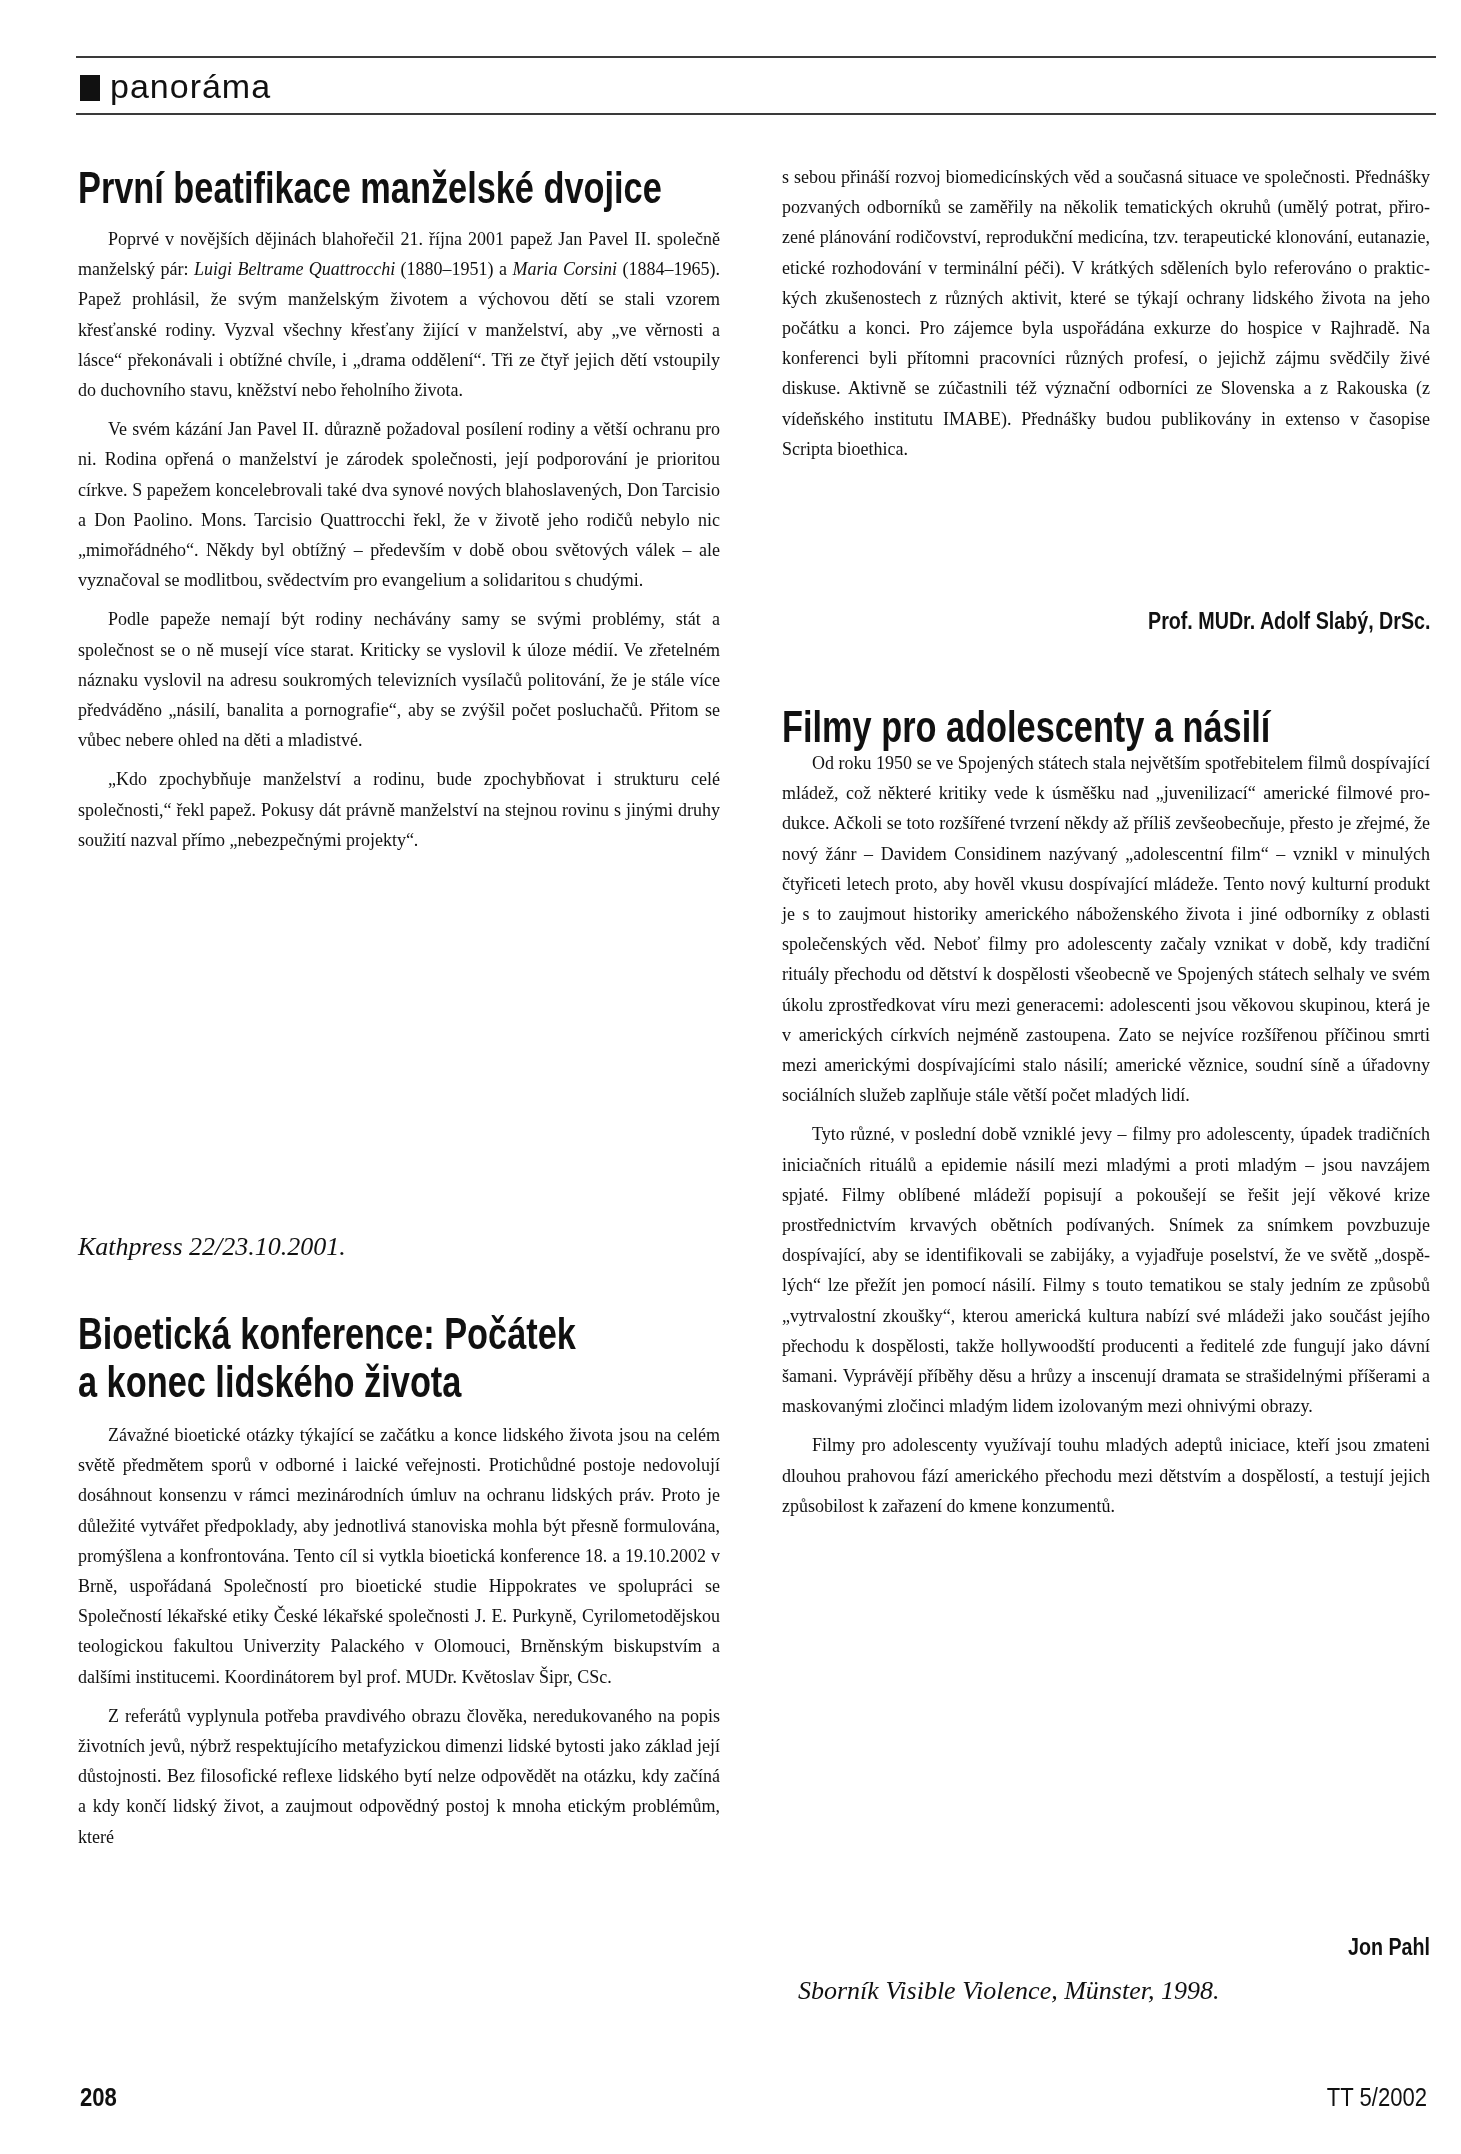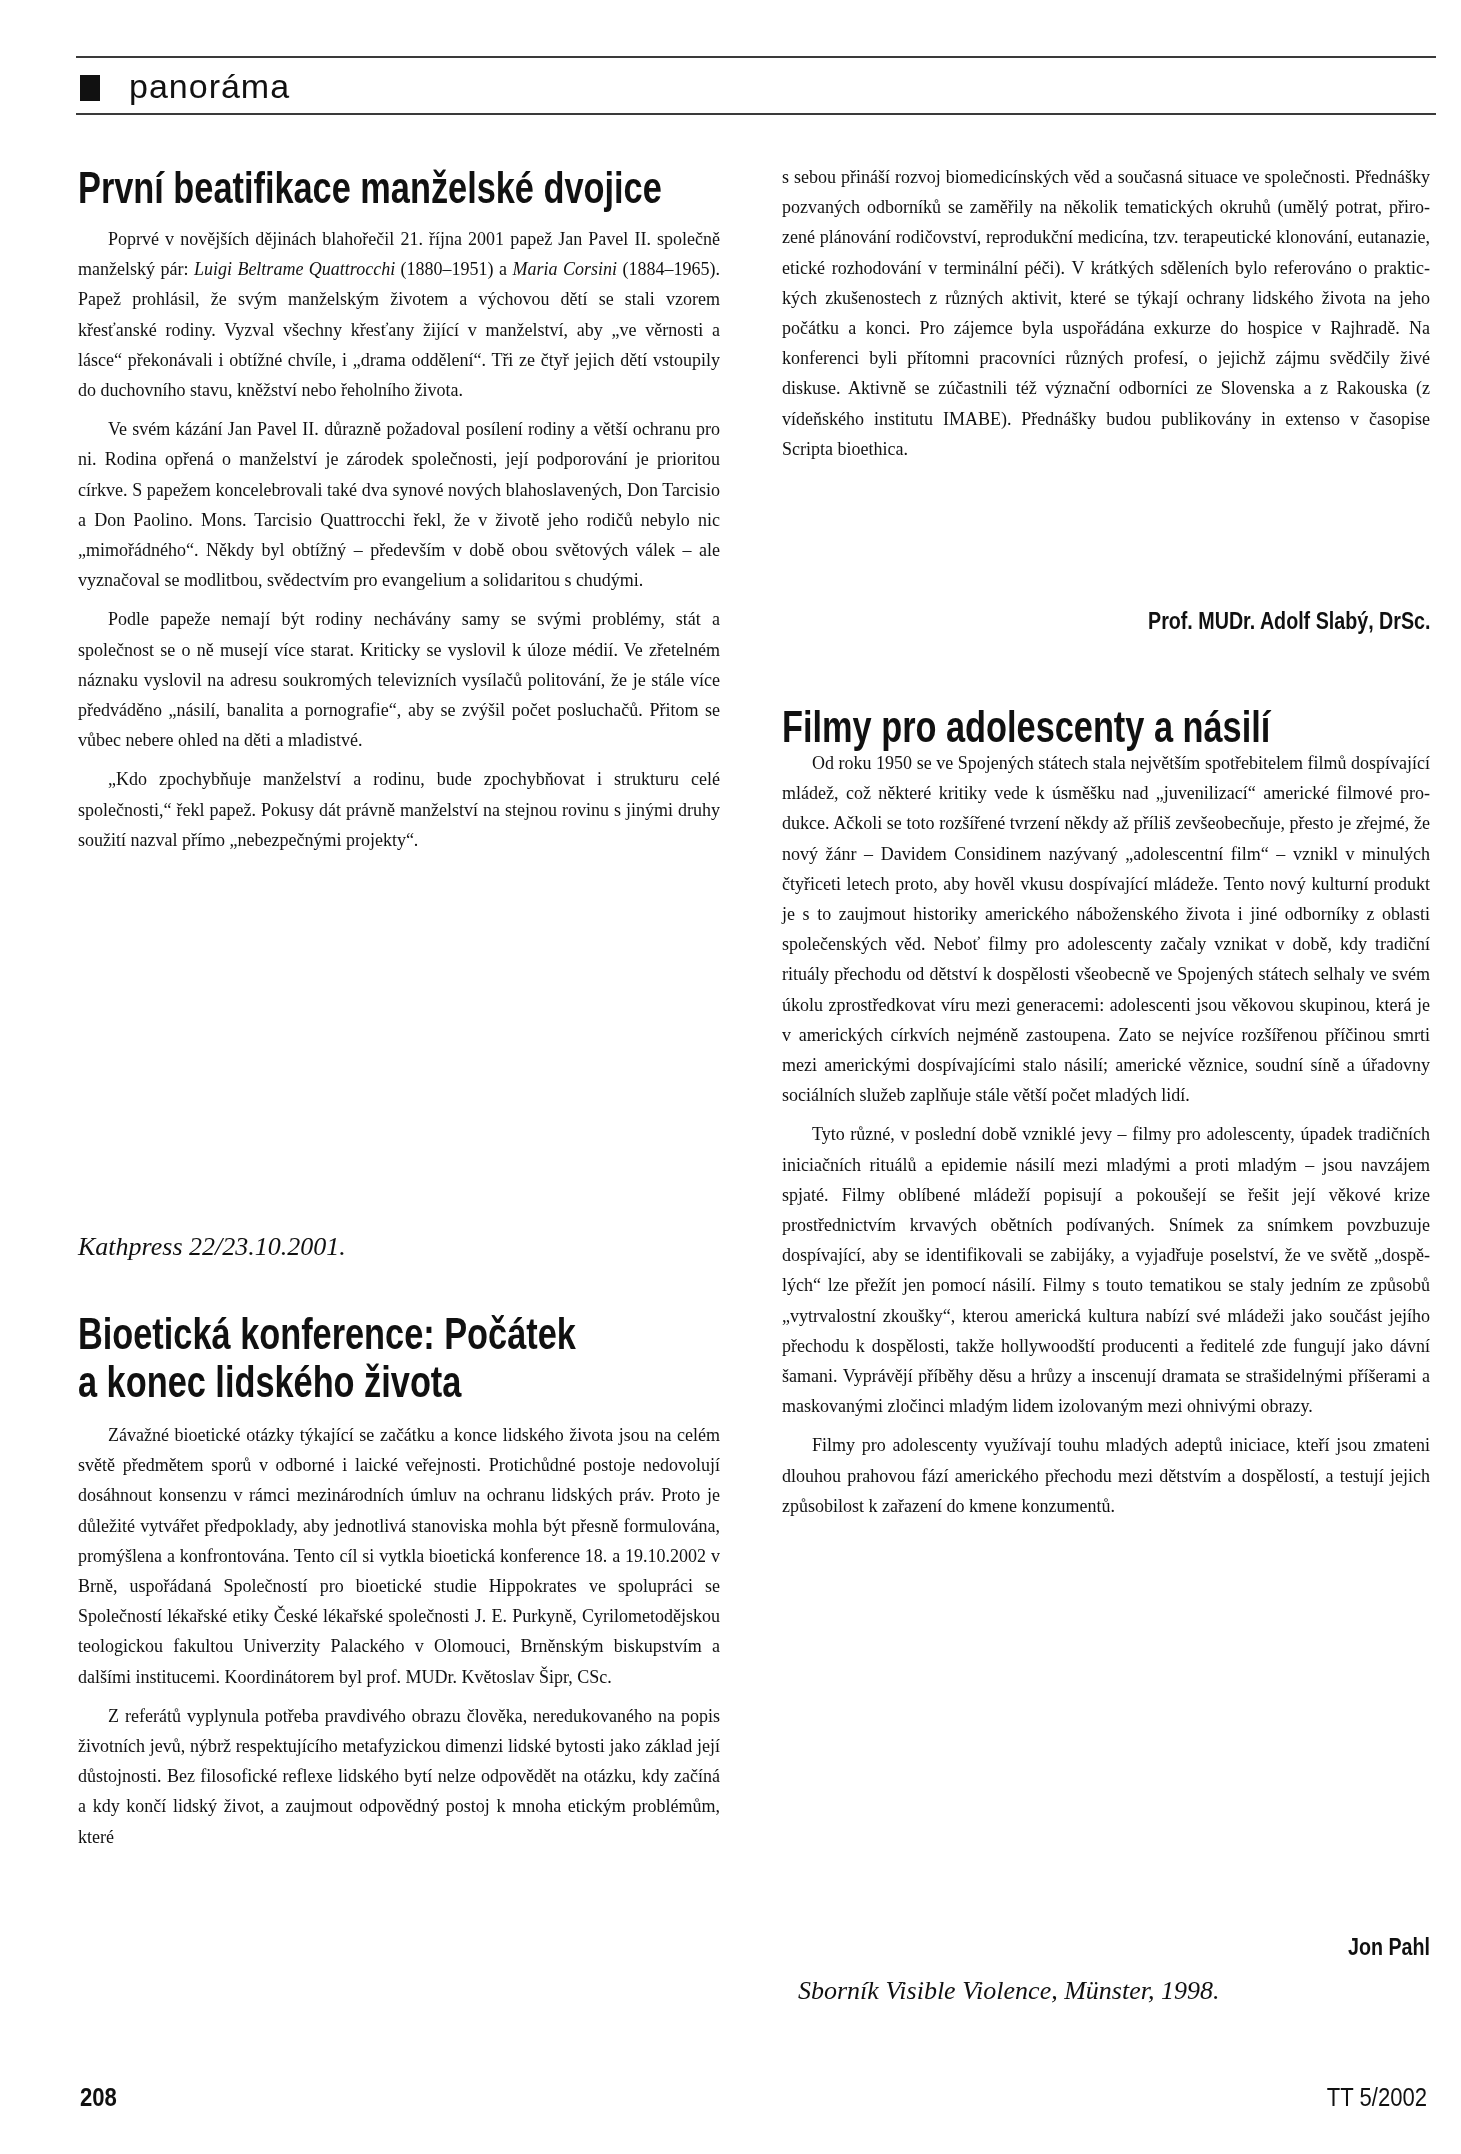--- a/index.html
+++ b/index.html
@@ -1,20 +1,20 @@
 <!DOCTYPE html>
 <html><head>
 <meta charset="utf-8">
 <style>
   html, body { margin: 0; padding: 0; background: #ffffff; }
   body { width: 1461px; height: 2154px; position: relative; overflow: hidden; color: #111; }
   .rule { position: absolute; height: 2px; background: #3a3a3a; }
   .rule.top { left: 76px; top: 56px; width: 1360px; }
   .rule.bottom { left: 76px; top: 113px; width: 1360px; }
-  .section-head { position: absolute; left: 80px; top: 66px; display: flex; align-items: center; gap: 19px; }
+  .section-head { position: absolute; left: 80px; top: 66px; display: flex; align-items: center; }
   .section-mark { width: 20px; height: 26px; background: #111; margin-right: 10px; margin-top: 4px; }
   .section-label { font-family: "Liberation Sans", sans-serif; font-size: 34px; letter-spacing: 1px; color: #111; line-height: 40px; }
 
   .col { position: absolute; top: 0; }
   .col.left { left: 78px; width: 642px; }
   .col.right { left: 782px; width: 648px; }
 
   .headline {
     font-family: "Liberation Sans", sans-serif; font-weight: bold; color: #111;
     font-size: 44px; line-height: 48px; margin: 0;

